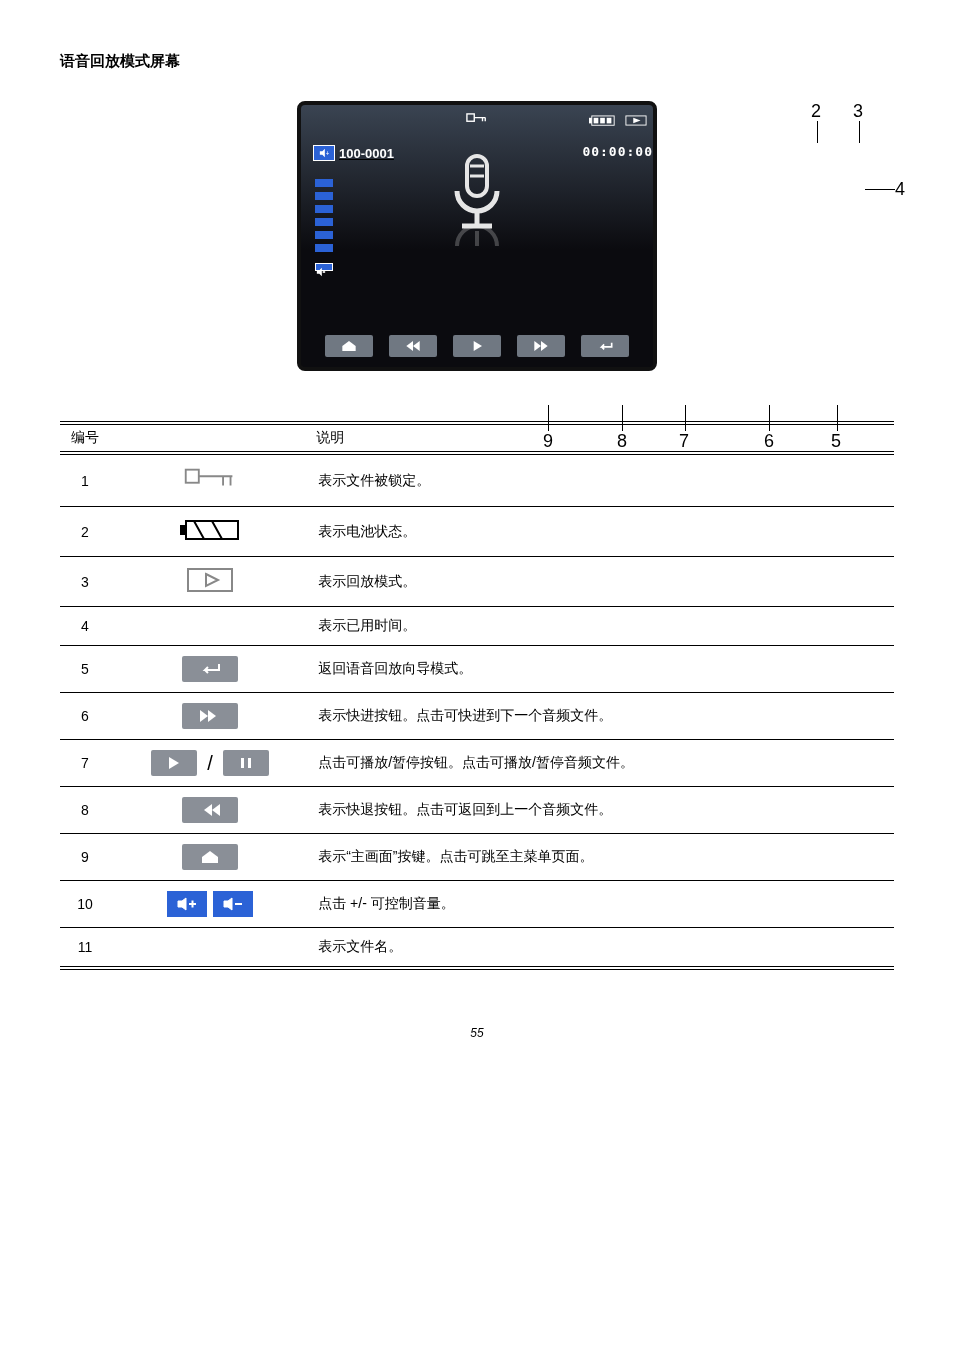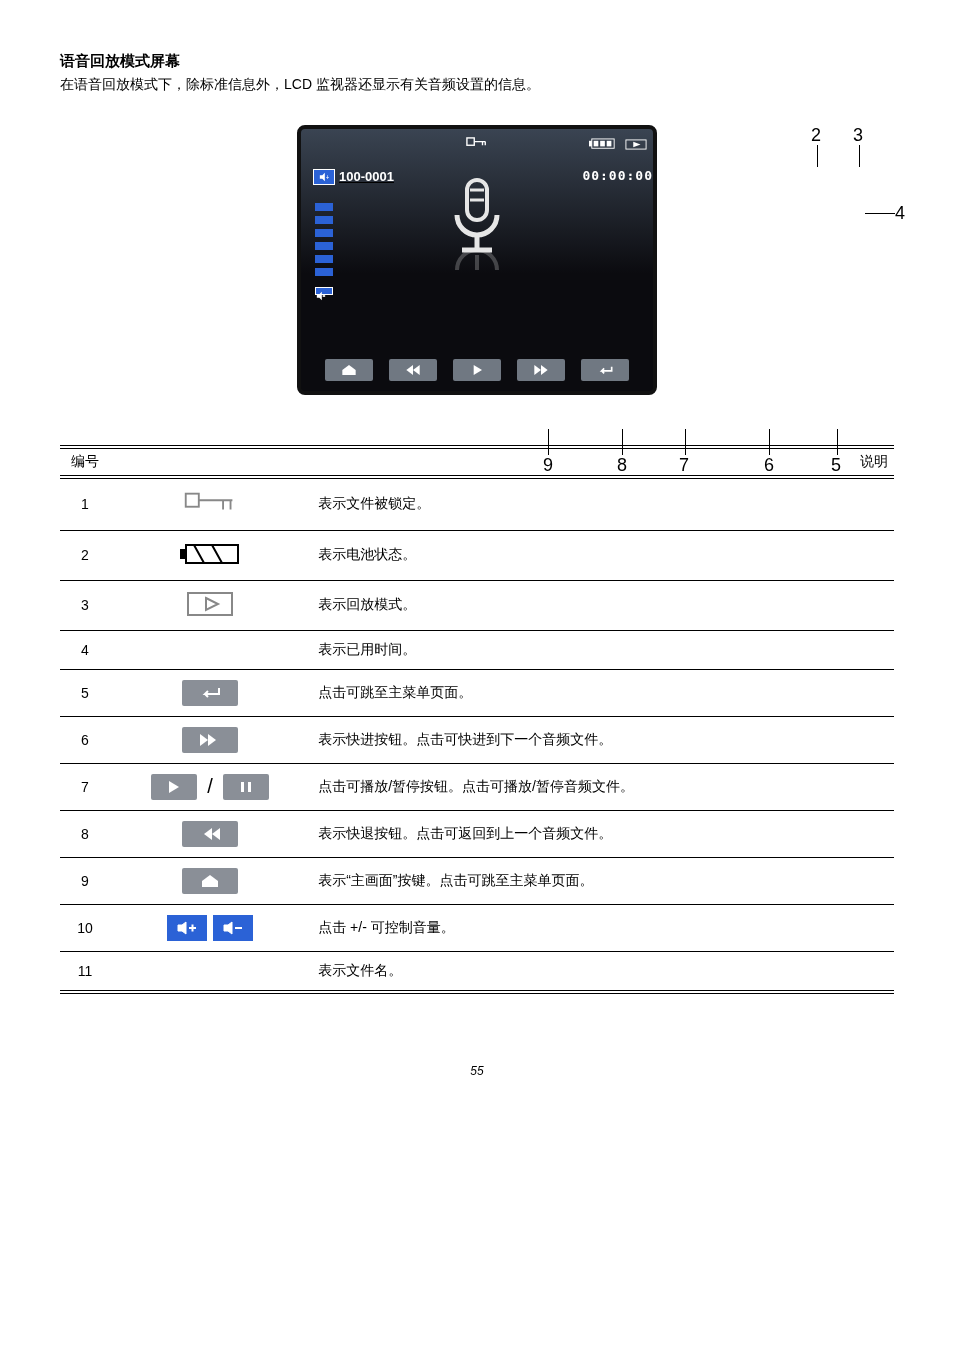--- a/index.html
+++ b/index.html
@@ -11,21 +11,21 @@
     background: #fff;
     color: #000;
     width: 954px;
   }
   .page {
     padding: 40px 60px;
   }
   .section-title {
     font-size: 15px;
     font-weight: bold;
-    margin: 12px 0 4px;
+    margin: 12px 0 22px;
   }
   .section-text {
     font-size: 14px;
     margin: 0 0 14px;
     line-height: 1.4;
   }
 
   
   .screenshot-wrap {
     width: 480px;
@@ -114,30 +114,29 @@
   .ticon { display: inline-flex; align-items: center; justify-content: center; gap: 6px; }
   .gray-btn { background: #8a8f97; display: inline-flex; align-items: center; justify-content: center; width: 56px; height: 26px; border-radius: 2px; }
   .gray-btn svg { width: 26px; height: 16px; fill: #fff; }
   .blue-chip { background: #2b62d6; display: inline-flex; align-items: center; justify-content: center; width: 40px; height: 26px; }
   .blue-chip svg { width: 22px; height: 16px; fill: #fff; stroke: #fff; }
   .sep { font-size: 20px; margin: 0 4px; }
   .key-draw svg { width: 56px; height: 28px; }
   .batt-draw svg { width: 64px; height: 26px; }
   .play-draw svg { width: 48px; height: 26px; }
 
-  .footer { margin-top: 70px; font-style: italic; font-size: 12px; text-align: center; }
+  .footer { margin-top: 56px; font-style: italic; font-size: 12px; text-align: center; }
 </style>
 </head>
 <body>
 
 <div class="page">
 
 
   <div class="section-title">语音回放模式屏幕</div>
-  <div class="section-text">在语音回放模式下，除标准信息外，LCD 监视器还显示有关音频设置的信息。</div>
 
   <div class="screenshot-wrap">
 
     <span class="callout c1">1</span>
     <span class="callout c2">2</span>
     <span class="callout c3">3</span>
     <span class="callout c4">4</span>
     <span class="callout c5">5</span>
     <span class="callout c6">6</span>
     <span class="callout c7">7</span>
@@ -254,21 +253,21 @@
           </span>
       </div>
     </div>
   </div>
 
   <table>
     <thead>
       <tr>
         <th>编号</th>
         <th></th>
-        <th style="text-align:right">说明</th>
+        <th style="text-align:left">说明</th>
       </tr>
     </thead>
     <tbody>
       <tr>
         <td class="num">1</td>
         <td class="icon"><span class="ticon key-draw">
           <svg viewBox="0 0 60 28">
                 <rect x="4" y="4" width="14" height="14" fill="none" stroke="#888" stroke-width="2"></rect>
                 <path d="M18 11 h36 M44 11 v10 M52 11 v10" stroke="#888" stroke-width="2" fill="none"></path>
               </svg>
@@ -303,21 +302,21 @@
       </tr>
       <tr>
         <td class="num">5</td>
         <td class="icon"><span class="ticon">
               <span class="gray-btn">
           <svg viewBox="0 0 26 16">
                   <path d="M22 3 v6 H8 l3 -3 M8 9 l3 3" fill="none" stroke="#fff" stroke-width="2"></path>
                 </svg>
         </span>
             </span></td>
-        <td class="desc">点击可跳至主菜单页面。</td>
+        <td class="desc">返回语音回放向导模式。</td>
       </tr>
       <tr>
         <td class="num">6</td>
         <td class="icon"><span class="ticon">
               <span class="gray-btn">
           <svg viewBox="0 0 26 16">
                   <polygon points="3,2 11,8 3,14"></polygon>
                   <polygon points="11,2 19,8 11,14"></polygon>
                 </svg>
         </span>

